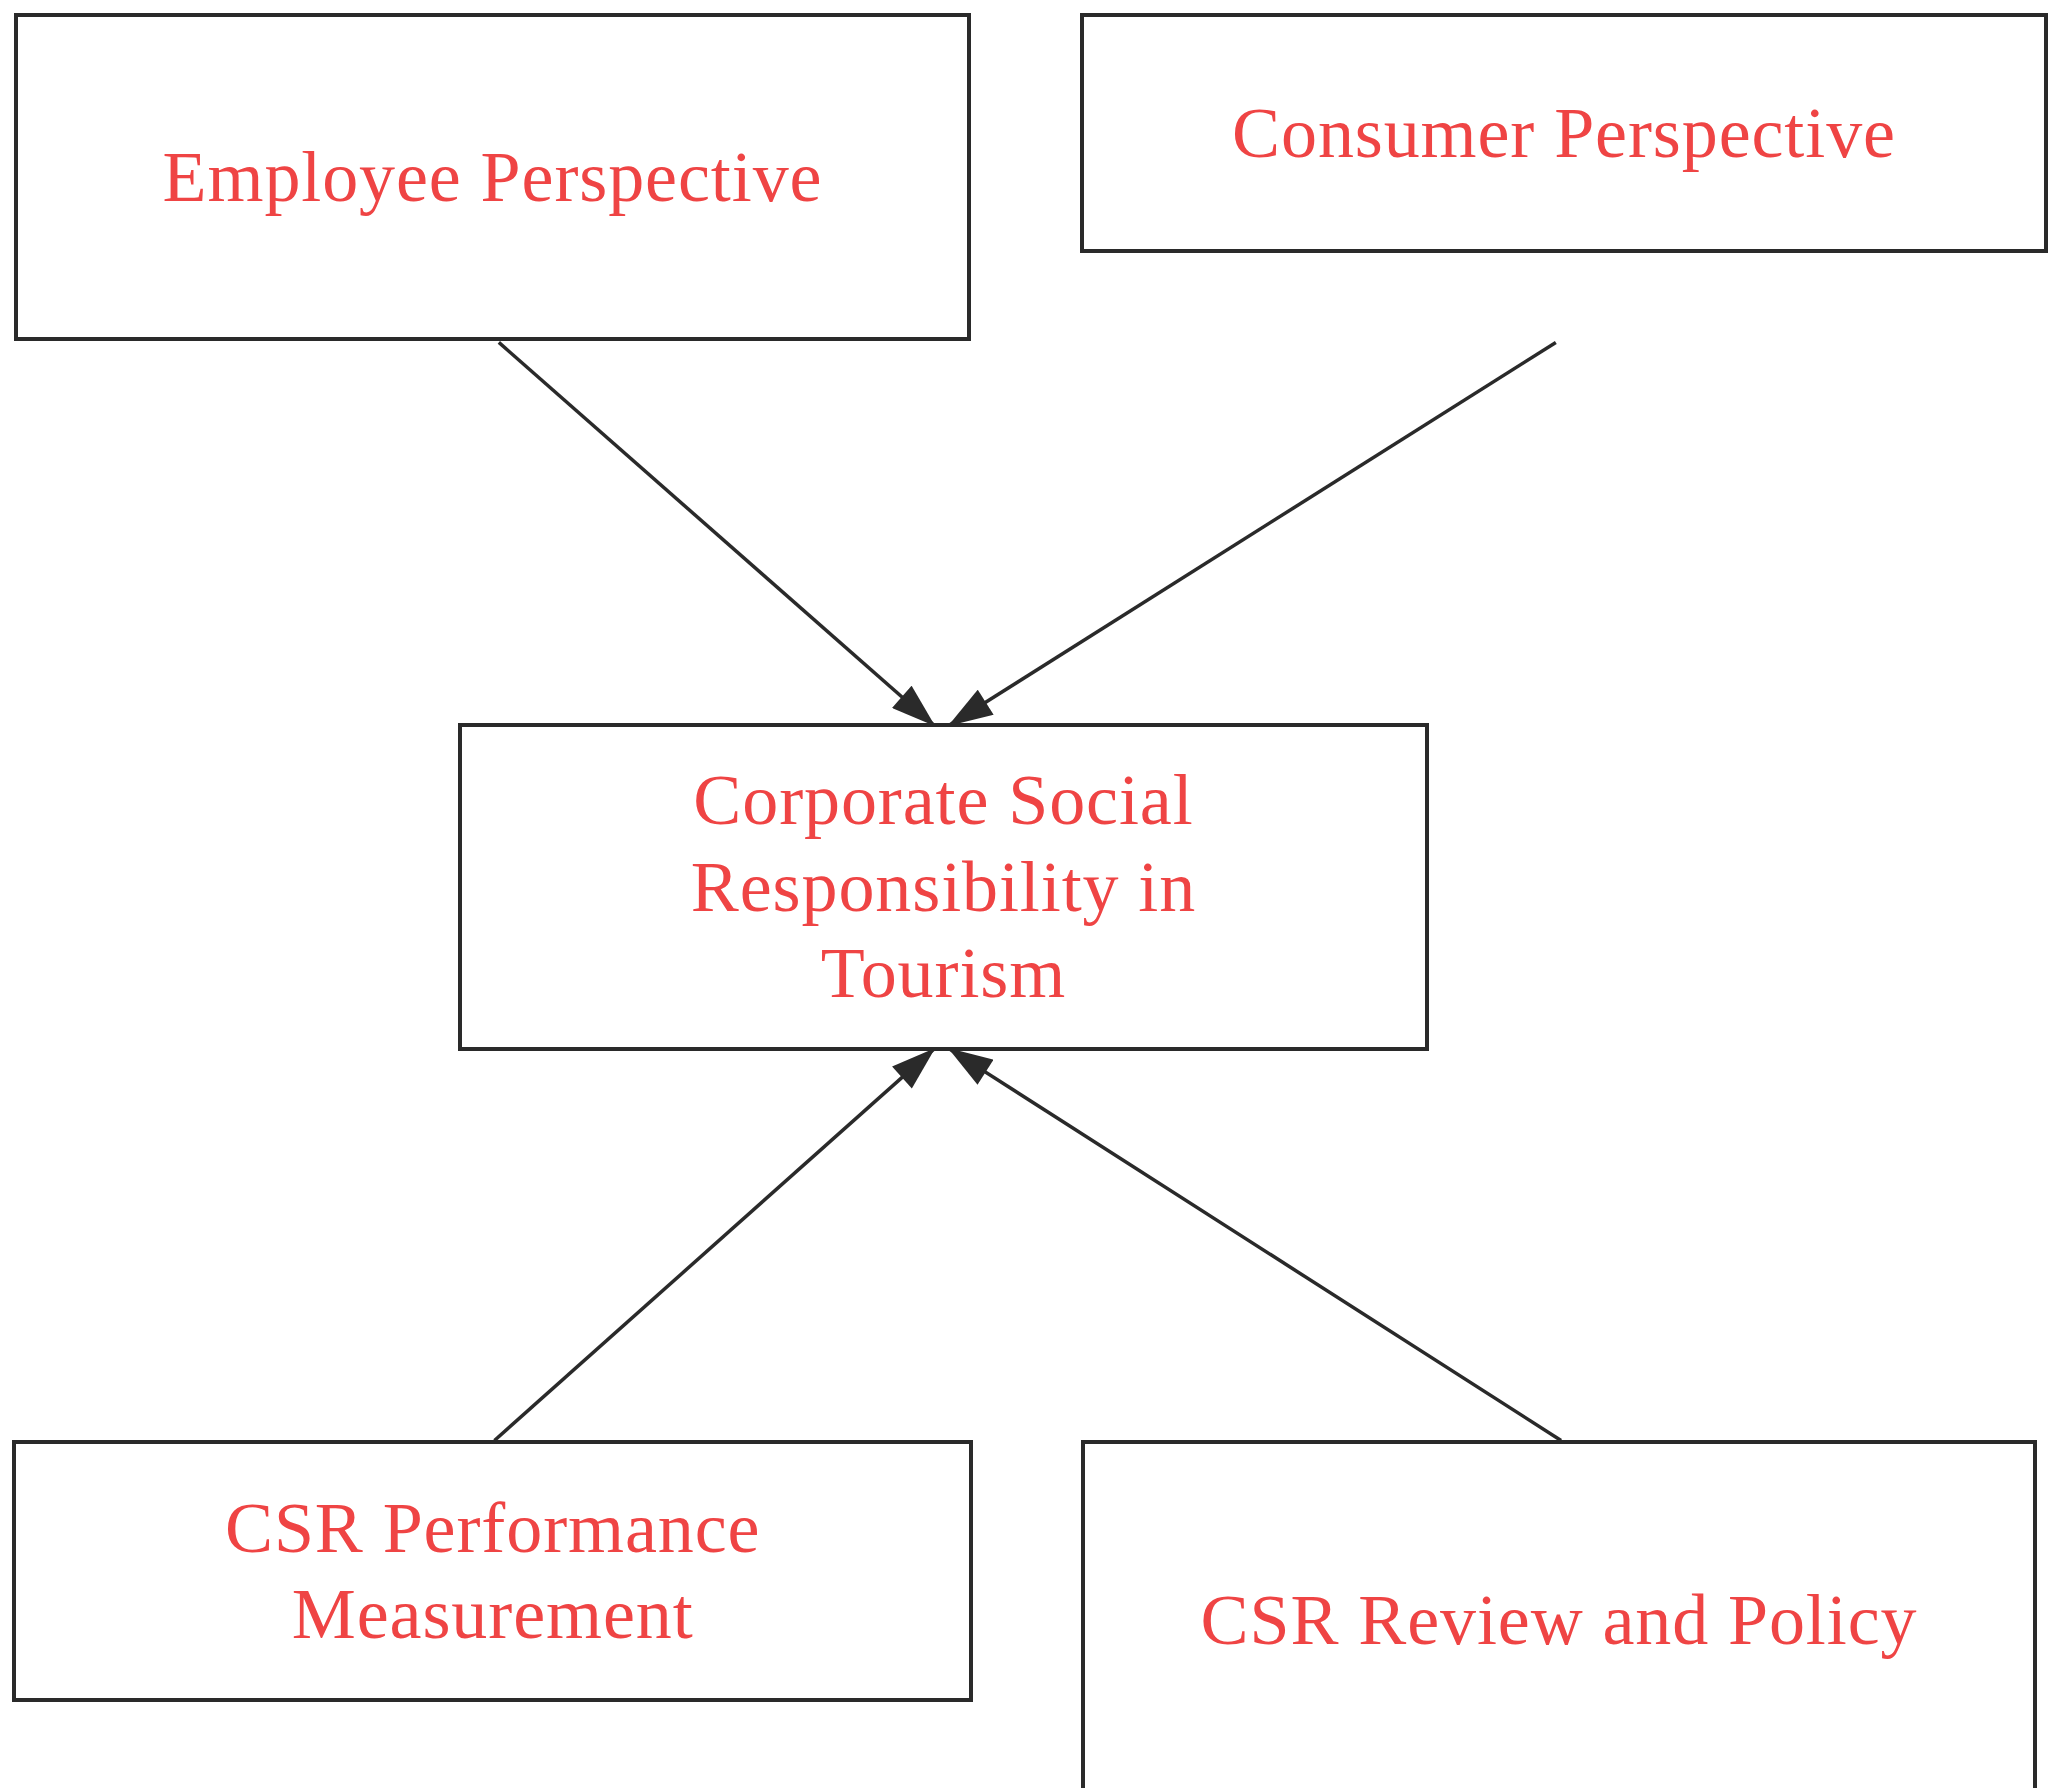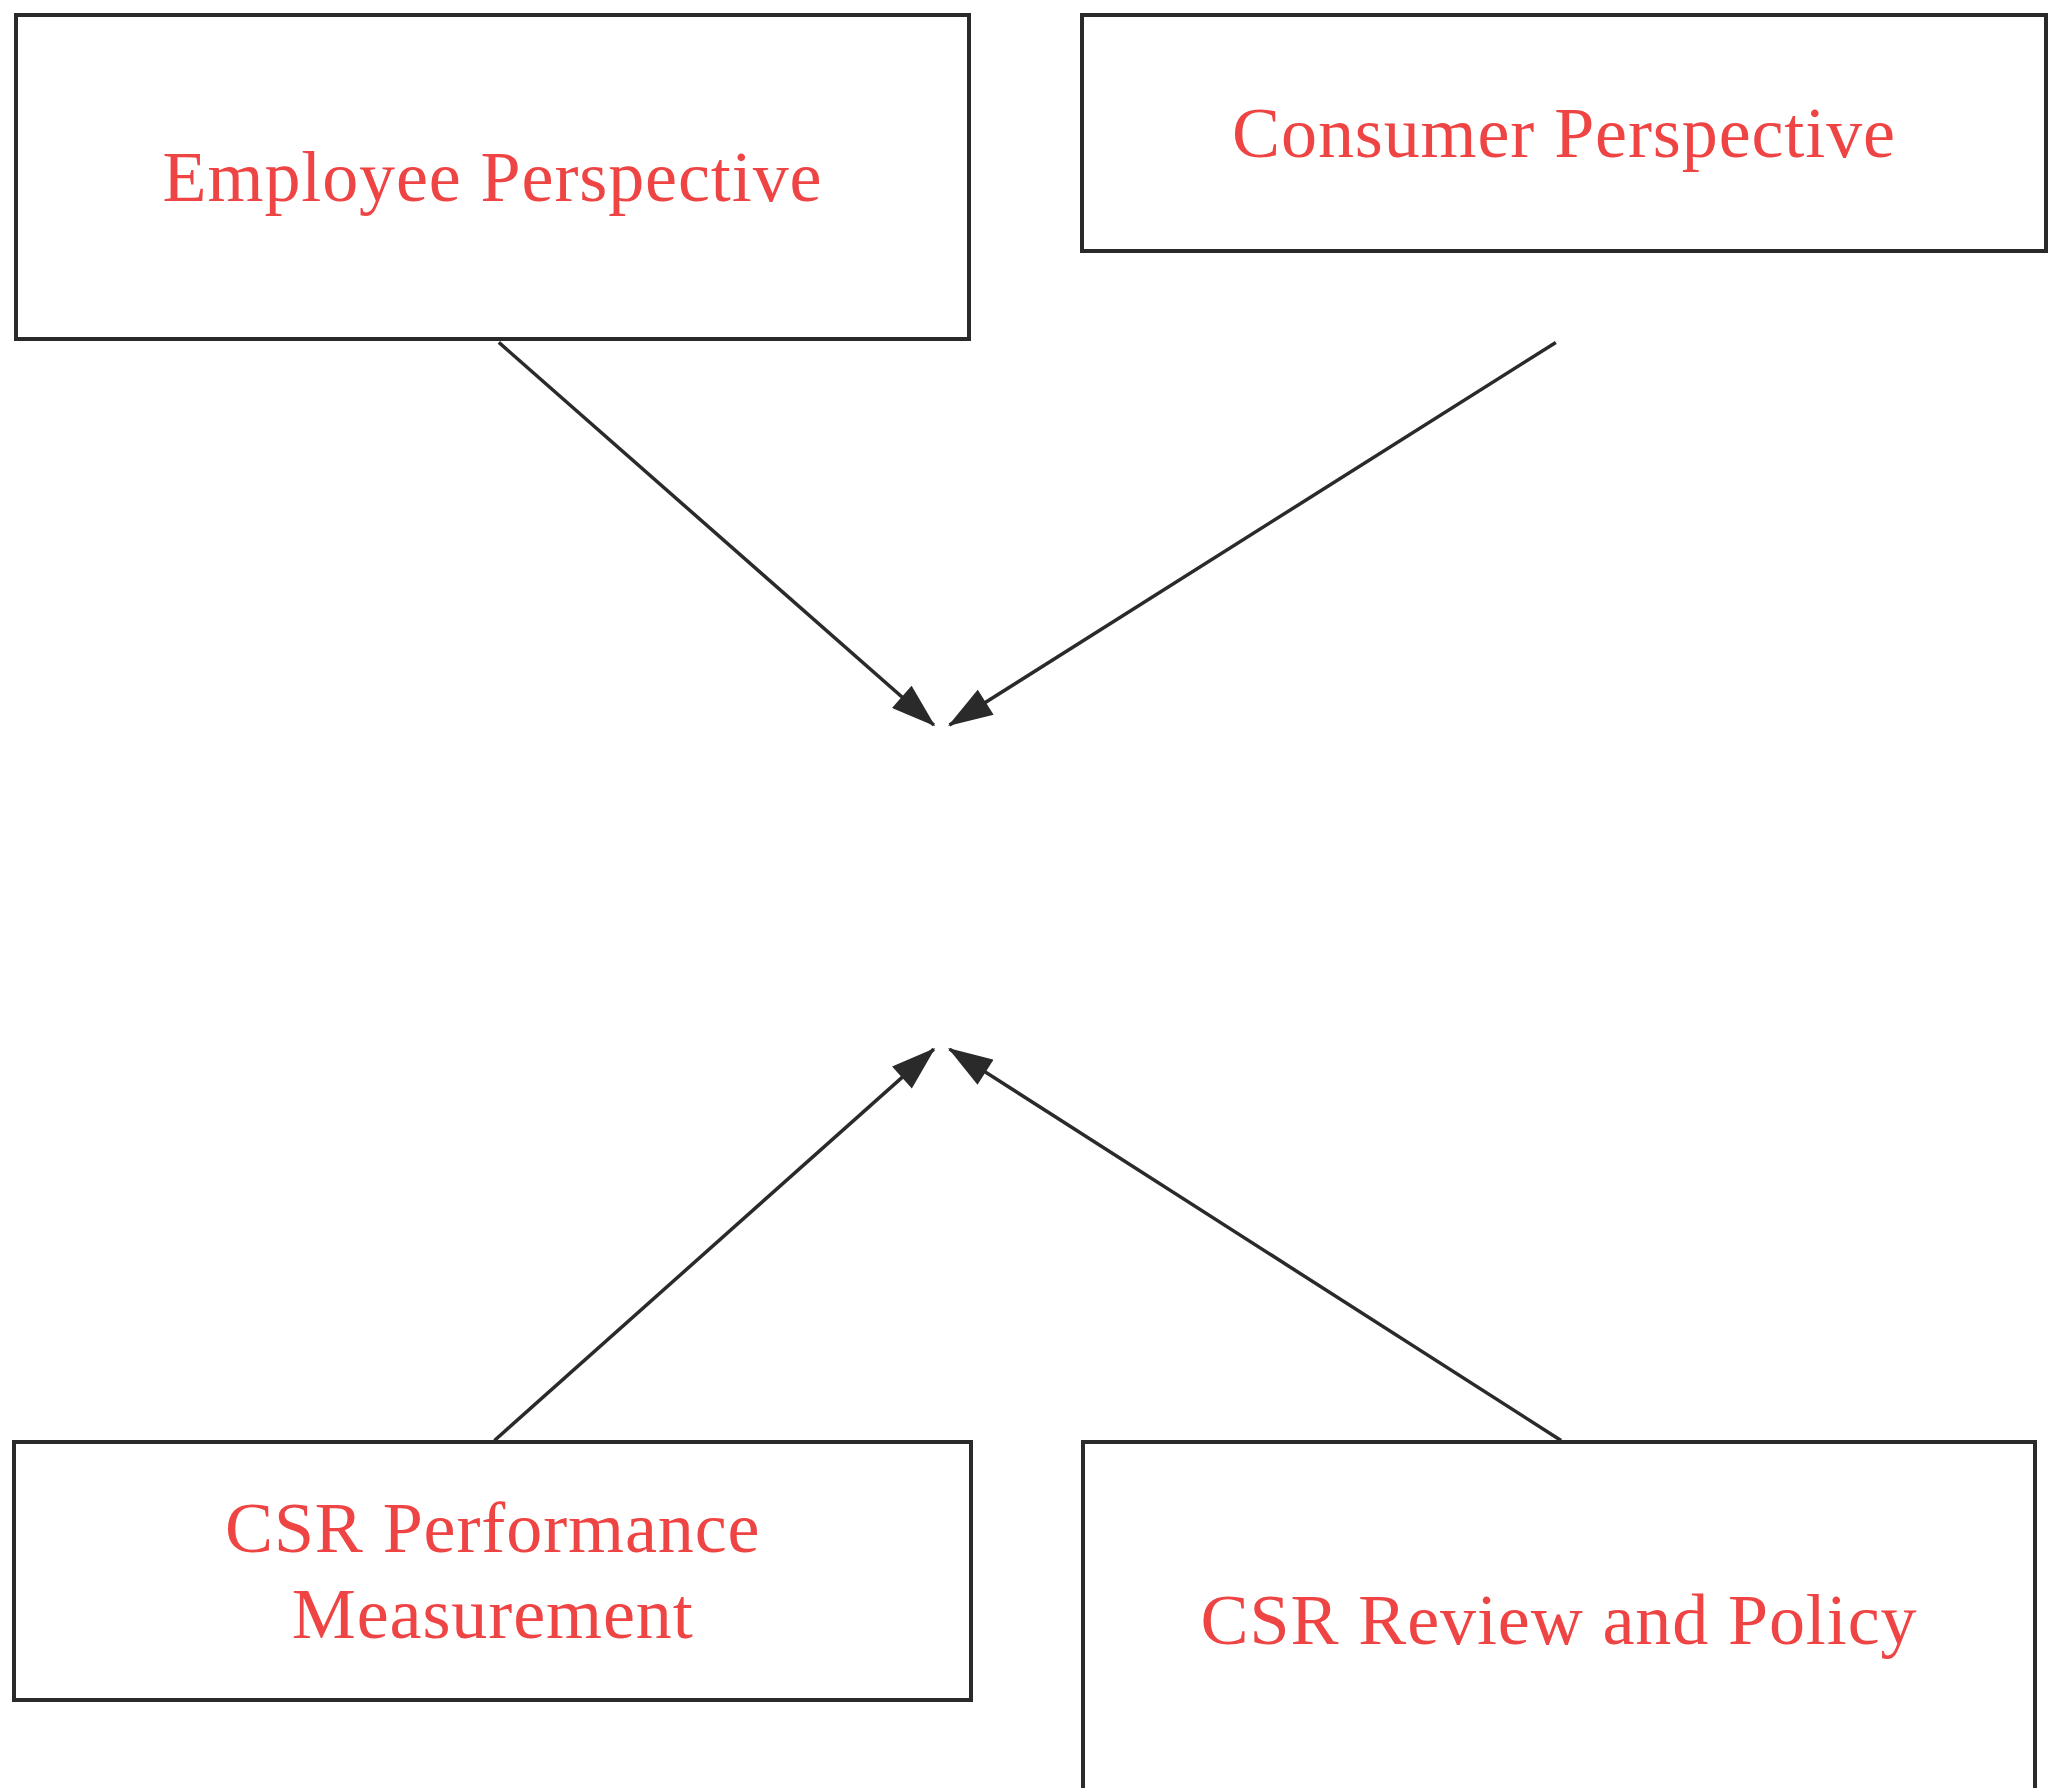--- a/index.html
+++ b/index.html
@@ -66,20 +66,25 @@
   </svg>
 
   <div class="node node-employee">
     <span class="node-label">Employee Perspective</span>
   </div>
 
   <div class="node node-consumer">
     <span class="node-label">Consumer Perspective</span>
   </div>
 
+  <div class="node node-center">
+    <span class="node-label">Corporate Social
+Responsibility in
+Tourism</span>
+  </div>
 
   <div class="node node-performance">
     <span class="node-label">CSR Performance
 Measurement</span>
   </div>
 
   <div class="node node-review">
     <span class="node-label">CSR Review and Policy</span>
   </div>
 

